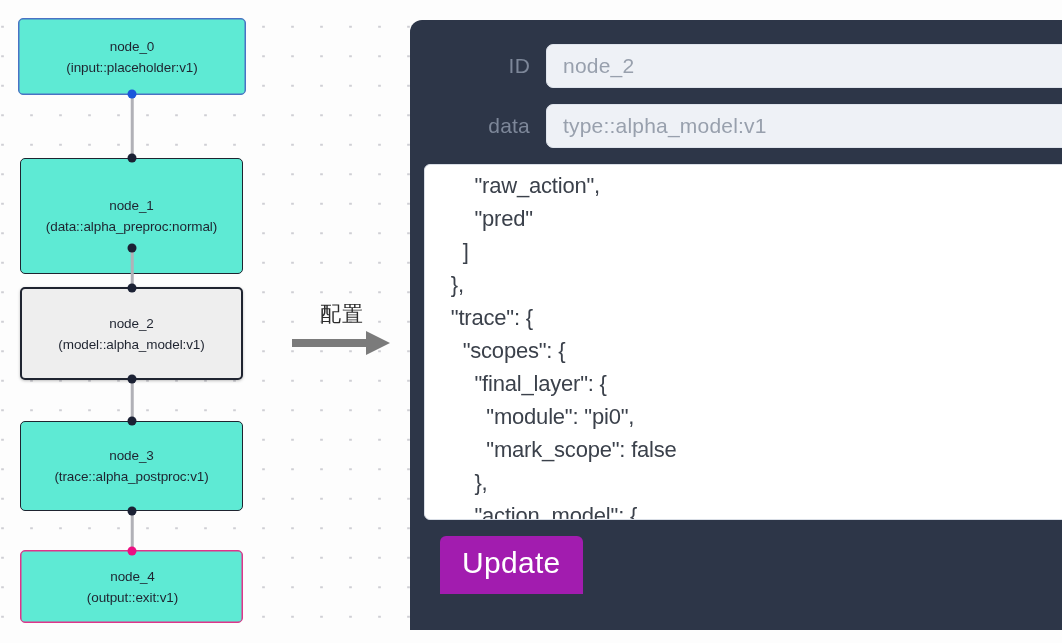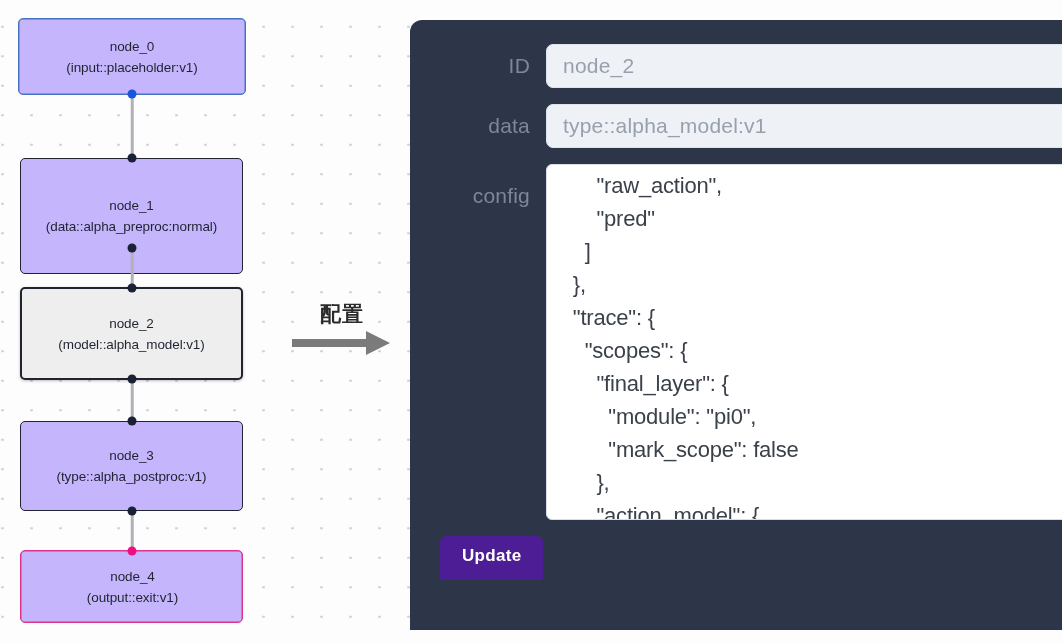--- a/index.html
+++ b/index.html
@@ -23,21 +23,21 @@
     background-color: #fdfdfd;
     background-image: radial-gradient(circle, #cfcfd4 1.1px, transparent 1.2px);
     background-size: 29px 29.5px;
     background-position: 17px 12px;
   }
 
   
   .node {
     position: absolute;
     box-sizing: border-box;
-    background: #c4b5fd;
+    background: #5eead4;
     border: 1.6px solid #1f2430;
     border-radius: 5px;
     color: #1f2430;
     font-size: 13.5px;
     line-height: 21px;
     text-align: center;
     display: flex;
     align-items: center;
     justify-content: center;
     padding: 2px 6px;
@@ -79,21 +79,20 @@
     position: absolute;
     z-index: 8;
     text-align: center;
   }
   #annotation .cn {
     font-size: 21px;
     color: #2b2b2b;
     letter-spacing: 1px;
     display: block;
     font-family: "DejaVu Sans", "Liberation Sans", sans-serif;
-    font-weight: bold;
   }
   #annotation .arrow-wrap { display:block; margin-top: 2px; }
 
   
   #panel {
     position: absolute;
     left: 410px; top: 20px;
     width: 743px; height: 610px;
     background: #2d3648;
     border-radius: 12px 12px 0 0;
@@ -175,30 +174,29 @@
   }
   .ta-resize {
     position: absolute;
     right: 1px; bottom: 1px;
     width: 16px; height: 16px;
   }
 
   .btn-row { margin-top: 14px; padding-left: 16px; }
   .btn-update {
     display: inline-block;
-    background: #4c1d95;
+    background: #a21caf;
     color: #ffffff;
     border: none;
     border-radius: 6px 6px 0 0;
-    font-size: 17px;
+    font-size: 30px;
     letter-spacing: 0.3px;
     padding: 10px 22px 14px 22px;
     font-family: "Liberation Sans", "DejaVu Sans", sans-serif;
     cursor: pointer;
-    font-weight: bold;
   }
 </style>
 </head>
 <body>
 
 <div id="canvas"></div>
 
 <div class="edge" style="left:132px;top:94px;height:64px;"></div>
 <div class="edge" style="left:132px;top:248px;height:40px;"></div>
 <div class="edge" style="left:132px;top:379px;height:42px;"></div>
@@ -211,21 +209,21 @@
 <div class="node" style="left:20px;top:158px;width:223px;height:116px;">
   <span class="nlabel">node_1
 (data::alpha_preproc:normal)</span>
 </div>
 <div class="node selected" style="left:20px;top:287px;width:223px;height:93px;">
   <span class="nlabel">node_2
 (model::alpha_model:v1)</span>
 </div>
 <div class="node" style="left:20px;top:421px;width:223px;height:90px;">
   <span class="nlabel">node_3
-(type::alpha_postproc:v1)</span>
+(trace::alpha_postproc:v1)</span>
 </div>
 <div class="node output" style="left:20px;top:550px;width:223px;height:73px;">
   <span class="nlabel">node_4
 (output::exit:v1)</span>
 </div>
 
 <div class="handle blue" style="left:132px;top:94px;"></div>
 <div class="handle" style="left:132px;top:158px;"></div>
 <div class="handle" style="left:132px;top:248px;"></div>
 <div class="handle" style="left:132px;top:288px;"></div>
@@ -249,21 +247,20 @@
     <div class="field-label">ID</div>
     <div class="field-input">node_2</div>
   </div>
 
   <div class="field-row">
     <div class="field-label">data</div>
     <div class="field-input">type::alpha_model:v1</div>
   </div>
 
   <div class="field-row config">
-    <div class="field-label">config</div>
     <div class="textarea-wrap">
       <div class="ta-content">      "raw_action",
       "pred"
     ]
   },
   "trace": {
     "scopes": {
       "final_layer": {
         "module": "pi0",
         "mark_scope": false

